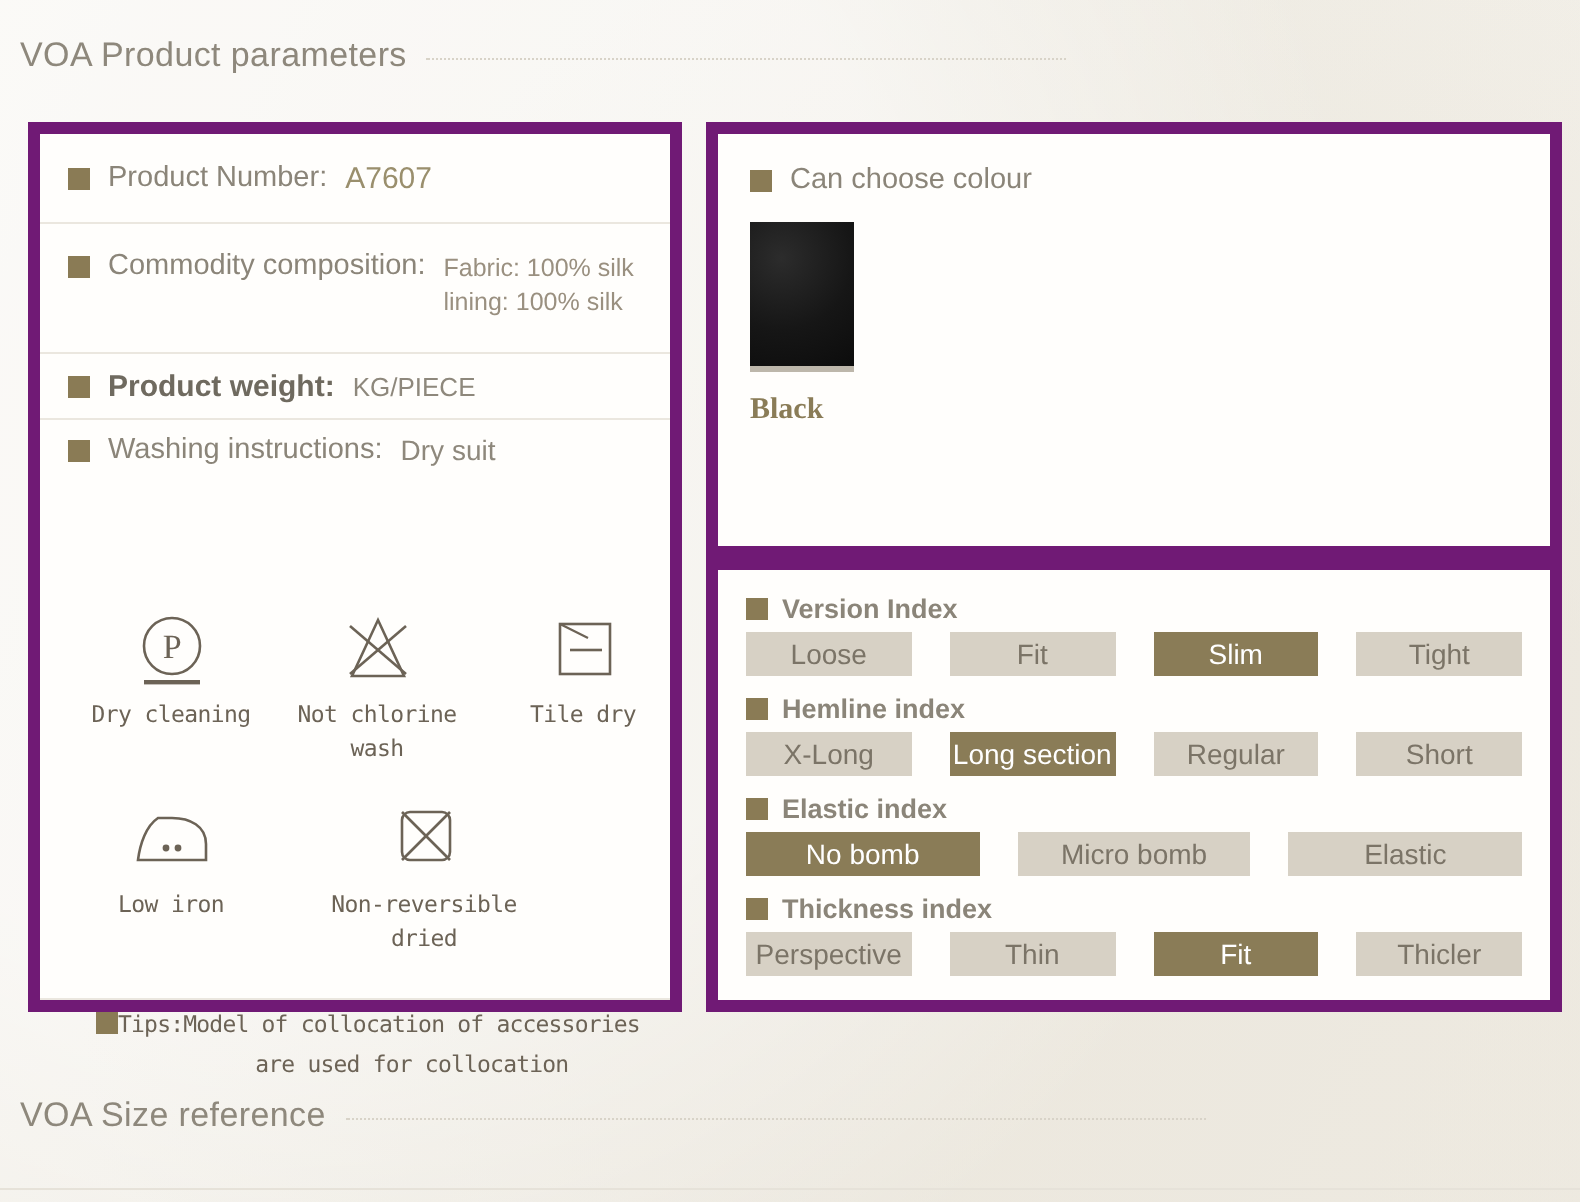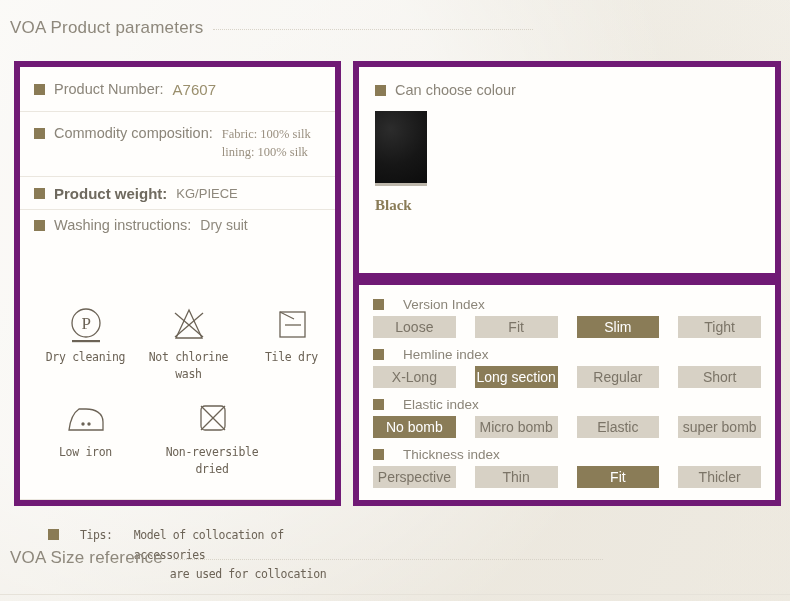--- a/index.html
+++ b/index.html
@@ -156,22 +156,23 @@
     font-family: "Liberation Serif", serif;
     font-weight: bold;
     font-size: 15px;
     color: #8a7c57;
   }
 
   
   .idx-head {
     display: flex;
     align-items: center;
-    gap: 19px;
+    gap: 7px;
     margin-bottom: 4px;
+    font-weight: bold;
   }
   .idx-head .lbl { font-size: 13.5px; }
   .btn-row {
     display: flex;
     gap: 19px;
     margin-bottom: 9px;
   }
   .opt {
     flex: 1 1 0;
     height: 22px;
@@ -207,21 +208,21 @@
         <span class="bullet"></span>
         <span class="lbl">Product Number:</span>
         <span class="val">A7607</span>
       </div>
     </div>
 
     <div class="row" style="height:65px;">
       <div style="display:flex; align-items:flex-start; gap:9px; padding-top:13px;">
         <span class="bullet" style="margin-top:3px;"></span>
         <span class="lbl">Commodity composition:</span>
-        <span style="display:flex; flex-direction:column; gap:3px; padding-top:2px;font-family:Liberation Serif, serif;">
+        <span style="display:flex; flex-direction:column; gap:3px; padding-top:2px;">
           <span class="val-sm">Fabric:  100%  silk</span>
           <span class="val-sm">lining:  100%  silk</span>
         </span>
       </div>
     </div>
 
     <div class="row" style="height:33px;">
       <div class="line-flex">
         <span class="bullet"></span>
         <span class="lbl-strong">Product  weight:</span>
@@ -295,21 +296,21 @@
               <line x1="35" y1="7" x2="11" y2="31" stroke="#6c6356" stroke-width="1.3"></line>
             </svg>
           </div>
           <div class="care-cap" style="white-space:pre-line;">Non-reversible
 dried</div>
         </div>
       </div>
     </div>
 
     <div style="position:absolute; left:0; right:0; top:432px; border-top:1px solid #ebe7df;"></div>
-    <div style="position:absolute; left:28px; top:459px; display:flex; gap:21px; align-items:flex-start;">
+    <div style="position:absolute; left:28px; top:436px; display:flex; gap:0; align-items:flex-start;">
       <span class="bullet" style="margin-top:3px;"></span>
       <span class="tips-text">Tips:</span>
       <span style="display:flex; flex-direction:column;">
         <span class="tips-text">Model of collocation of accessories</span>
         <span class="tips-text" style="margin-left:36px;">are used for collocation</span>
       </span>
     </div>
   </div>
 
   <div class="panel" style="left:353px; top:61px; width:428px; height:218px;">
@@ -355,21 +356,20 @@
 
     <div>
       <div class="idx-head">
         <span class="bullet"></span>
         <span class="lbl">Elastic index</span>
       </div>
       <div class="btn-row">
         <div class="opt sel">No  bomb</div>
         <div class="opt">Micro  bomb</div>
         <div class="opt">Elastic</div>
-        <div class="opt">super  bomb</div>
       </div>
     </div>
 
     <div>
       <div class="idx-head">
         <span class="bullet"></span>
         <span class="lbl">Thickness index</span>
       </div>
       <div class="btn-row">
         <div class="opt">Perspective</div>

